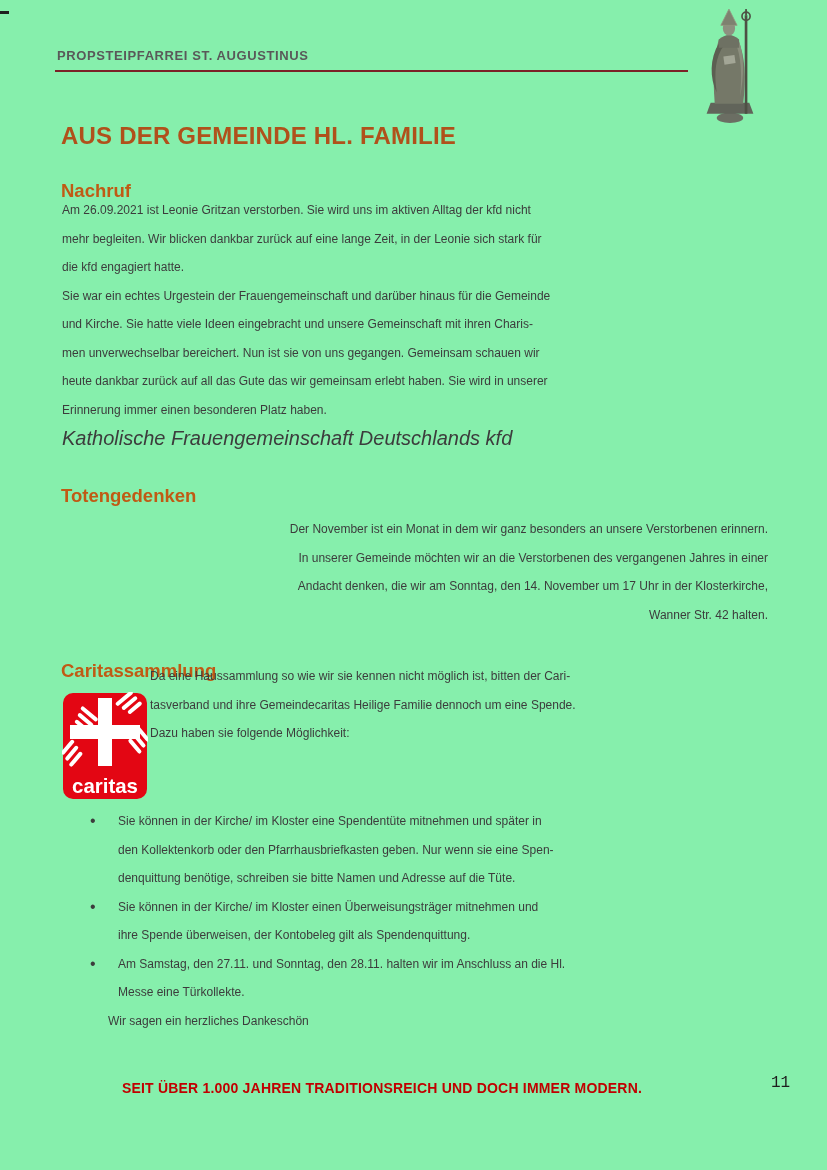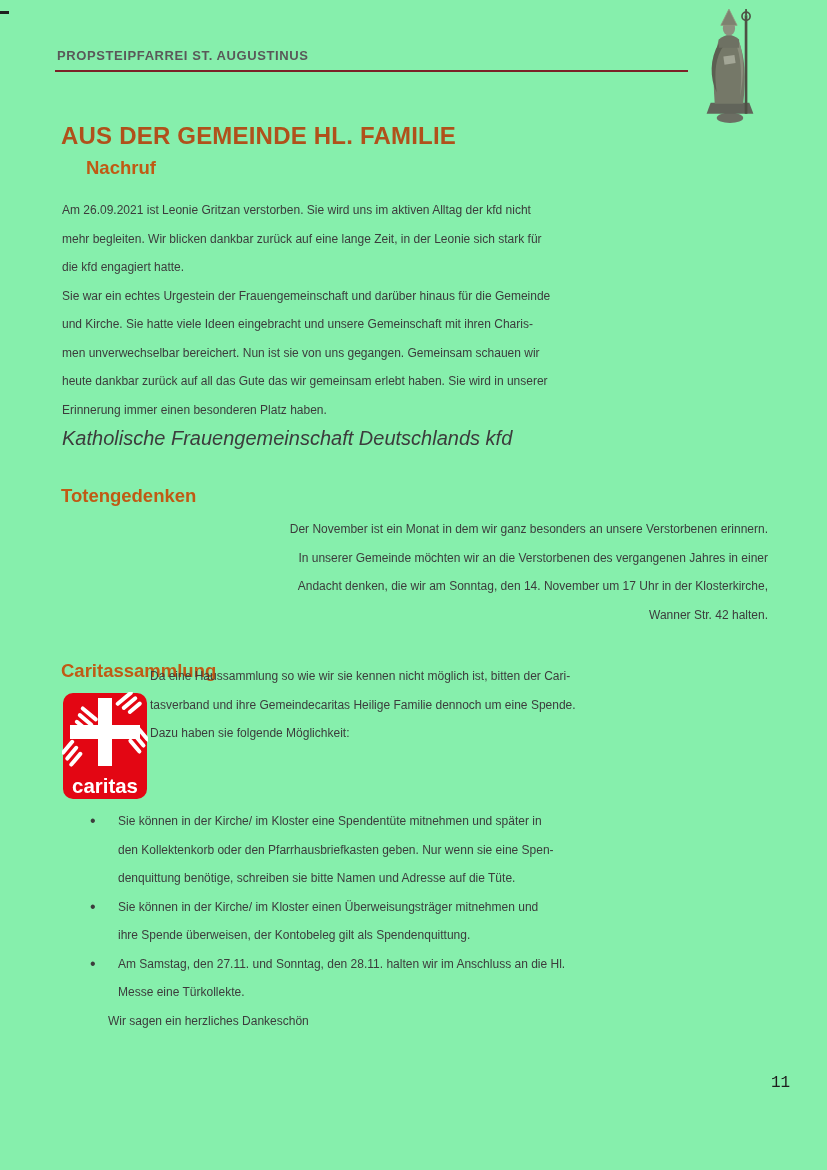--- a/index.html
+++ b/index.html
@@ -20,21 +20,21 @@
   .doc-header-title{position:absolute;left:57px;top:48px;font-size:13px;font-weight:bold;
     letter-spacing:0.6px;color:var(--header-text);}
   .doc-header-rule{position:absolute;left:55px;top:70px;width:633px;height:2px;background:var(--rule);}
 
   .statue{position:absolute;left:700px;top:5px;width:62px;height:120px;}
 
   .main-heading{position:absolute;left:61px;top:122px;font-size:24px;font-weight:bold;
     letter-spacing:0.2px;color:var(--heading-primary);}
 
   .section-heading{position:absolute;left:61px;font-size:18.5px;font-weight:bold;color:var(--heading-section);}
-  .h-nachruf{top:157px;margin-left:25px;}
+  .h-nachruf{top:180px;}
   .h-totengedenken{top:485px;}
   .h-caritas{top:660px;}
 
   .bodytext{font-size:12px;line-height:28.5px;color:var(--body-text);white-space:pre-line;}
   .p-nachruf{position:absolute;left:62px;top:196px;width:706px;}
   .p-signature{position:absolute;left:62px;top:424px;width:706px;font-size:20px;line-height:28.5px;
     font-style:italic;color:var(--body-text);}
   .p-totengedenken{position:absolute;left:62px;top:515px;width:706px;text-align:right;}
   .caritas-logo{position:absolute;left:62px;top:692px;width:86px;height:108px;}
   .p-caritas-intro{position:absolute;left:150px;top:662px;width:618px;}
@@ -143,15 +143,16 @@
     </div>
     <div class="bullet-item">
       <div class="bullet-marker">•</div>
       <div class="bodytext bullet-text">Am Samstag, den 27.11. und Sonntag, den 28.11. halten wir im Anschluss an die Hl.
 Messe eine Türkollekte.</div>
     </div>
   </div>
 
   <div class="bodytext p-closing">Wir sagen ein herzliches Dankeschön</div>
 
+  <div class="footer-slogan">SEIT ÜBER 1.000 JAHREN TRADITIONSREICH UND DOCH IMMER MODERN.</div>
   <div class="page-number">11</div>
 
 </div>
 
 </body></html>

